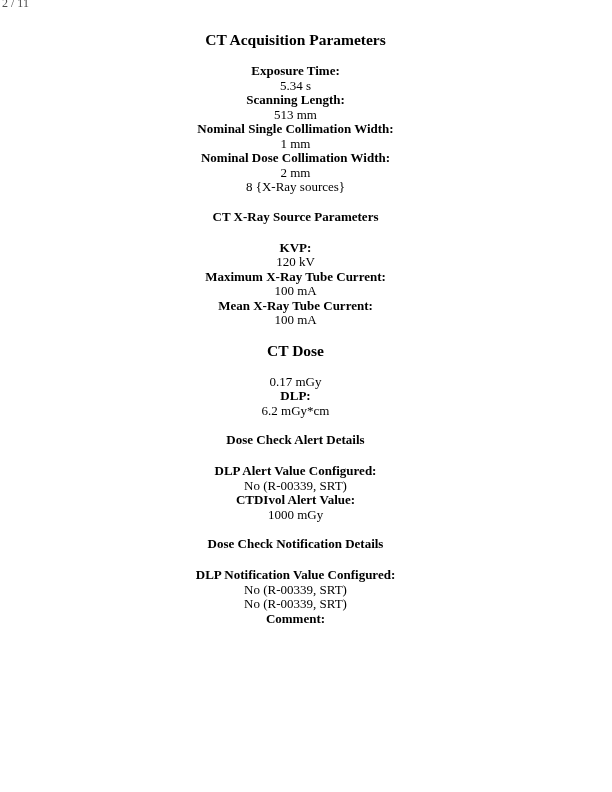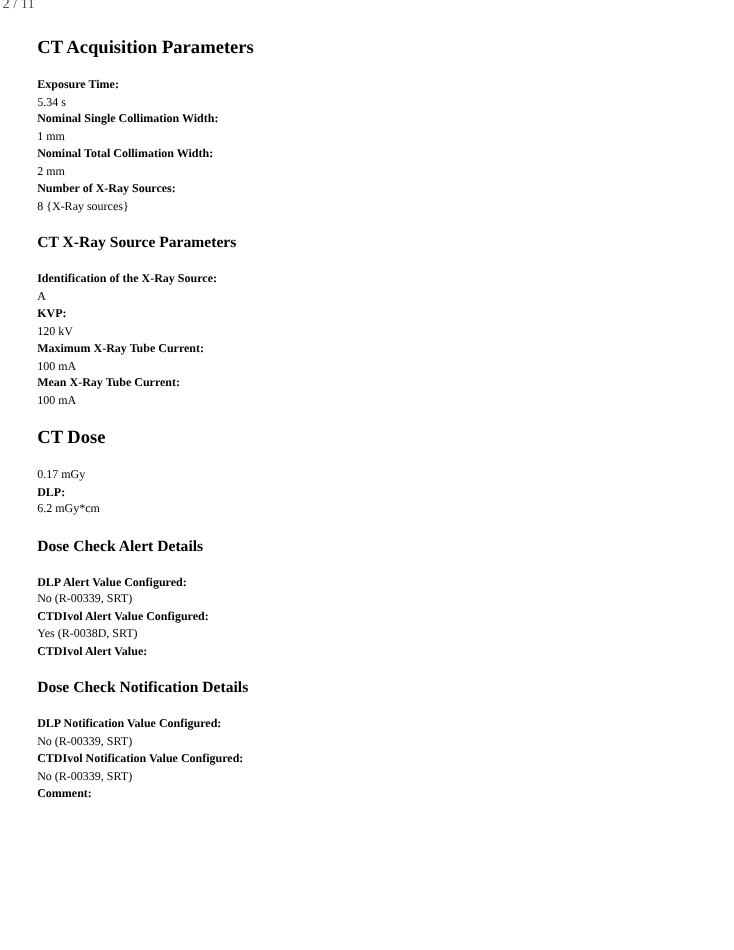--- a/index.html
+++ b/index.html
@@ -20,37 +20,38 @@
     font-size: 12px;
     line-height: 14px;
     color: #4d4d4d;
     font-family: "Liberation Serif", serif;
   }
   .content {
     position: absolute;
     top: 32px;
     left: 31px;
     right: 20px;
+    text-align: center;
   }
   section { margin: 0 0 15px 0; }
   .h-main {
     font-size: 15.5px;
     line-height: 15px;
     font-weight: 700;
     margin: 0 0 17px 0;
   }
   .h-sub {
     font-size: 13px;
     line-height: 14.5px;
     font-weight: 700;
     margin: 0 0 16.5px 0;
   }
   .field .label,
   .field .value {
-    font-size: 10px;
+    font-size: 13px;
     line-height: 14.5px;
   }
   .field .label { font-weight: 700; }
   .field .value { font-weight: 400; }
 </style>
 </head>
 <body>
 
 <div class="page">
 
@@ -59,41 +60,40 @@
   <main class="content">
 
     <section>
       <h2 class="h-main">CT Acquisition Parameters</h2>
       <div class="fields">
         <div class="field">
           <div class="label">Exposure Time:</div>
           <div class="value">5.34 s</div>
         </div>
         <div class="field">
+          <div class="label">Scanning Length:</div>
+          <div class="value">513 mm</div>
+        </div>
+        <div class="field">
           <div class="label">Nominal Single Collimation Width:</div>
           <div class="value">1 mm</div>
         </div>
         <div class="field">
-          <div class="label">Nominal Total Collimation Width:</div>
+          <div class="label">Nominal Dose Collimation Width:</div>
           <div class="value">2 mm</div>
         </div>
         <div class="field">
-          <div class="label">Number of X-Ray Sources:</div>
           <div class="value">8 {X-Ray sources}</div>
         </div>
       </div>
     </section>
 
     <section>
       <h3 class="h-sub">CT X-Ray Source Parameters</h3>
       <div class="fields">
-        <div class="field">
-          <div class="label">Identification of the X-Ray Source:</div>
-          <div class="value">A</div>
-        </div>
         <div class="field">
           <div class="label">KVP:</div>
           <div class="value">120 kV</div>
         </div>
         <div class="field">
           <div class="label">Maximum X-Ray Tube Current:</div>
           <div class="value">100 mA</div>
         </div>
         <div class="field">
           <div class="label">Mean X-Ray Tube Current:</div>
@@ -116,38 +116,34 @@
     </section>
 
     <section>
       <h3 class="h-sub">Dose Check Alert Details</h3>
       <div class="fields">
         <div class="field">
           <div class="label">DLP Alert Value Configured:</div>
           <div class="value">No (R-00339, SRT)</div>
         </div>
         <div class="field">
-          <div class="label">CTDIvol Alert Value Configured:</div>
-          <div class="value">Yes (R-0038D, SRT)</div>
-        </div>
-        <div class="field">
           <div class="label">CTDIvol Alert Value:</div>
+          <div class="value">1000 mGy</div>
         </div>
       </div>
     </section>
 
     <section>
       <h3 class="h-sub">Dose Check Notification Details</h3>
       <div class="fields">
         <div class="field">
           <div class="label">DLP Notification Value Configured:</div>
           <div class="value">No (R-00339, SRT)</div>
         </div>
         <div class="field">
-          <div class="label">CTDIvol Notification Value Configured:</div>
           <div class="value">No (R-00339, SRT)</div>
         </div>
         <div class="field">
           <div class="label">Comment:</div>
           <div class="value"></div>
         </div>
       </div>
     </section>
 
   </main>

